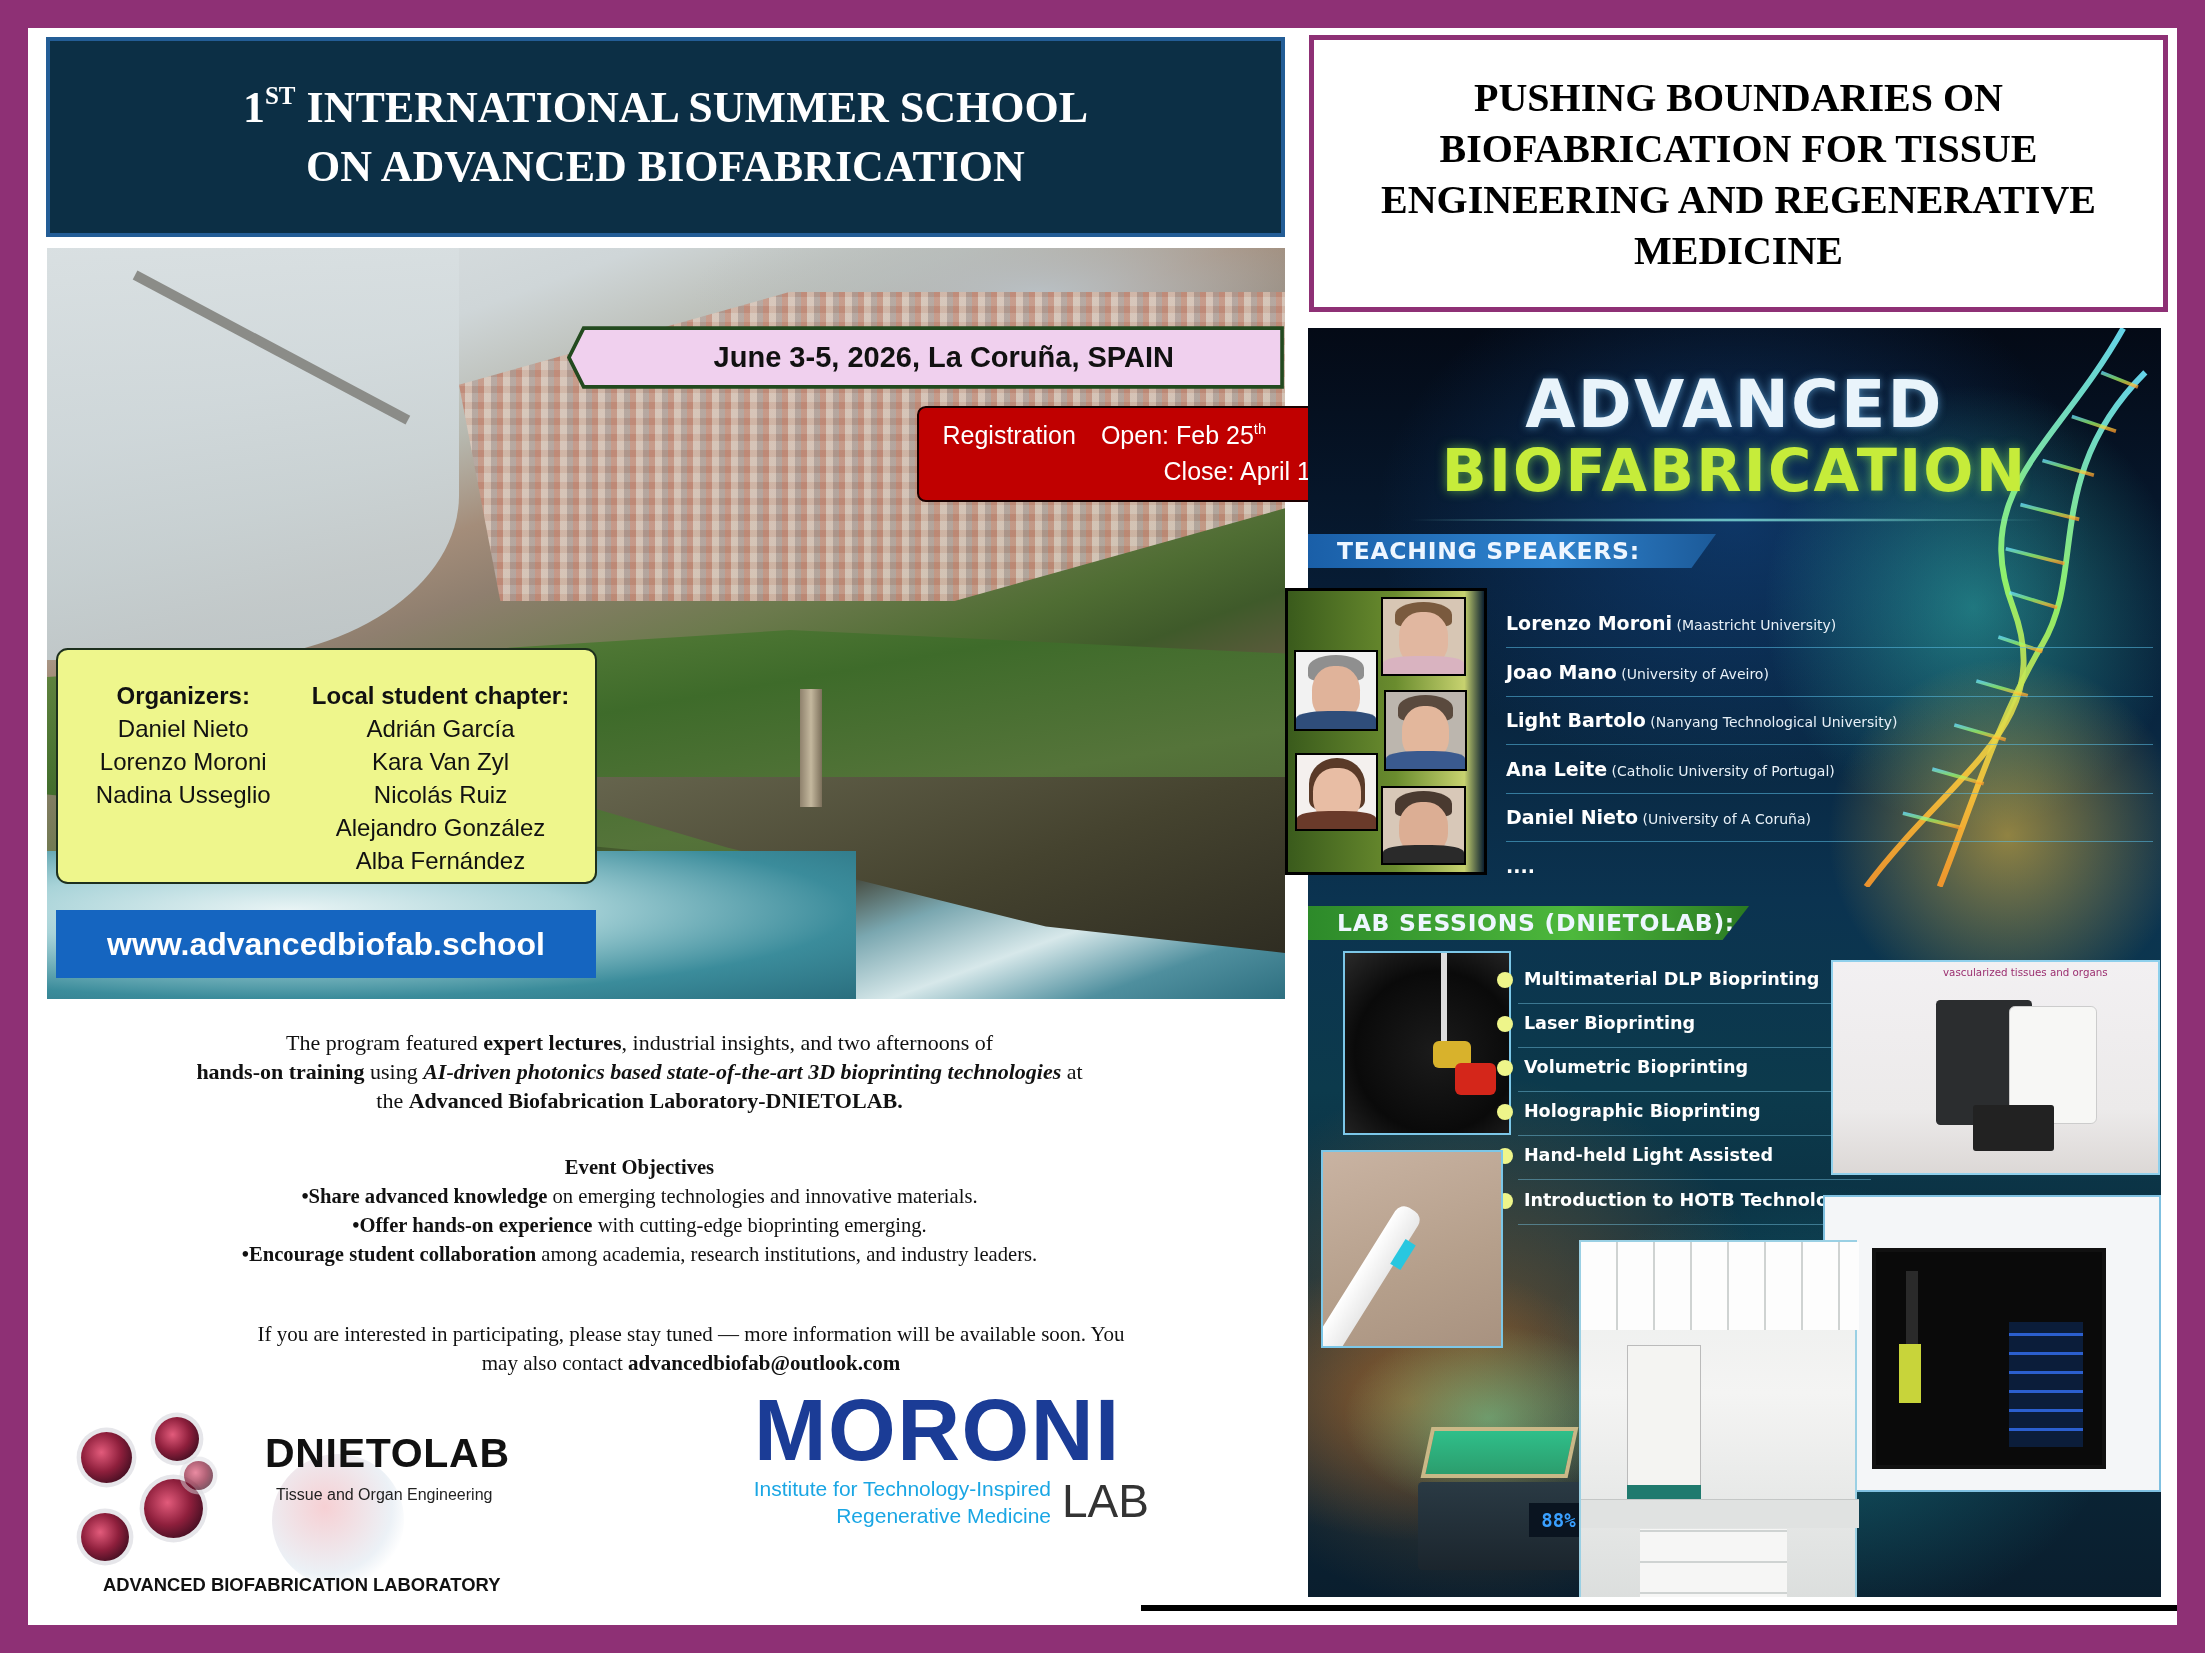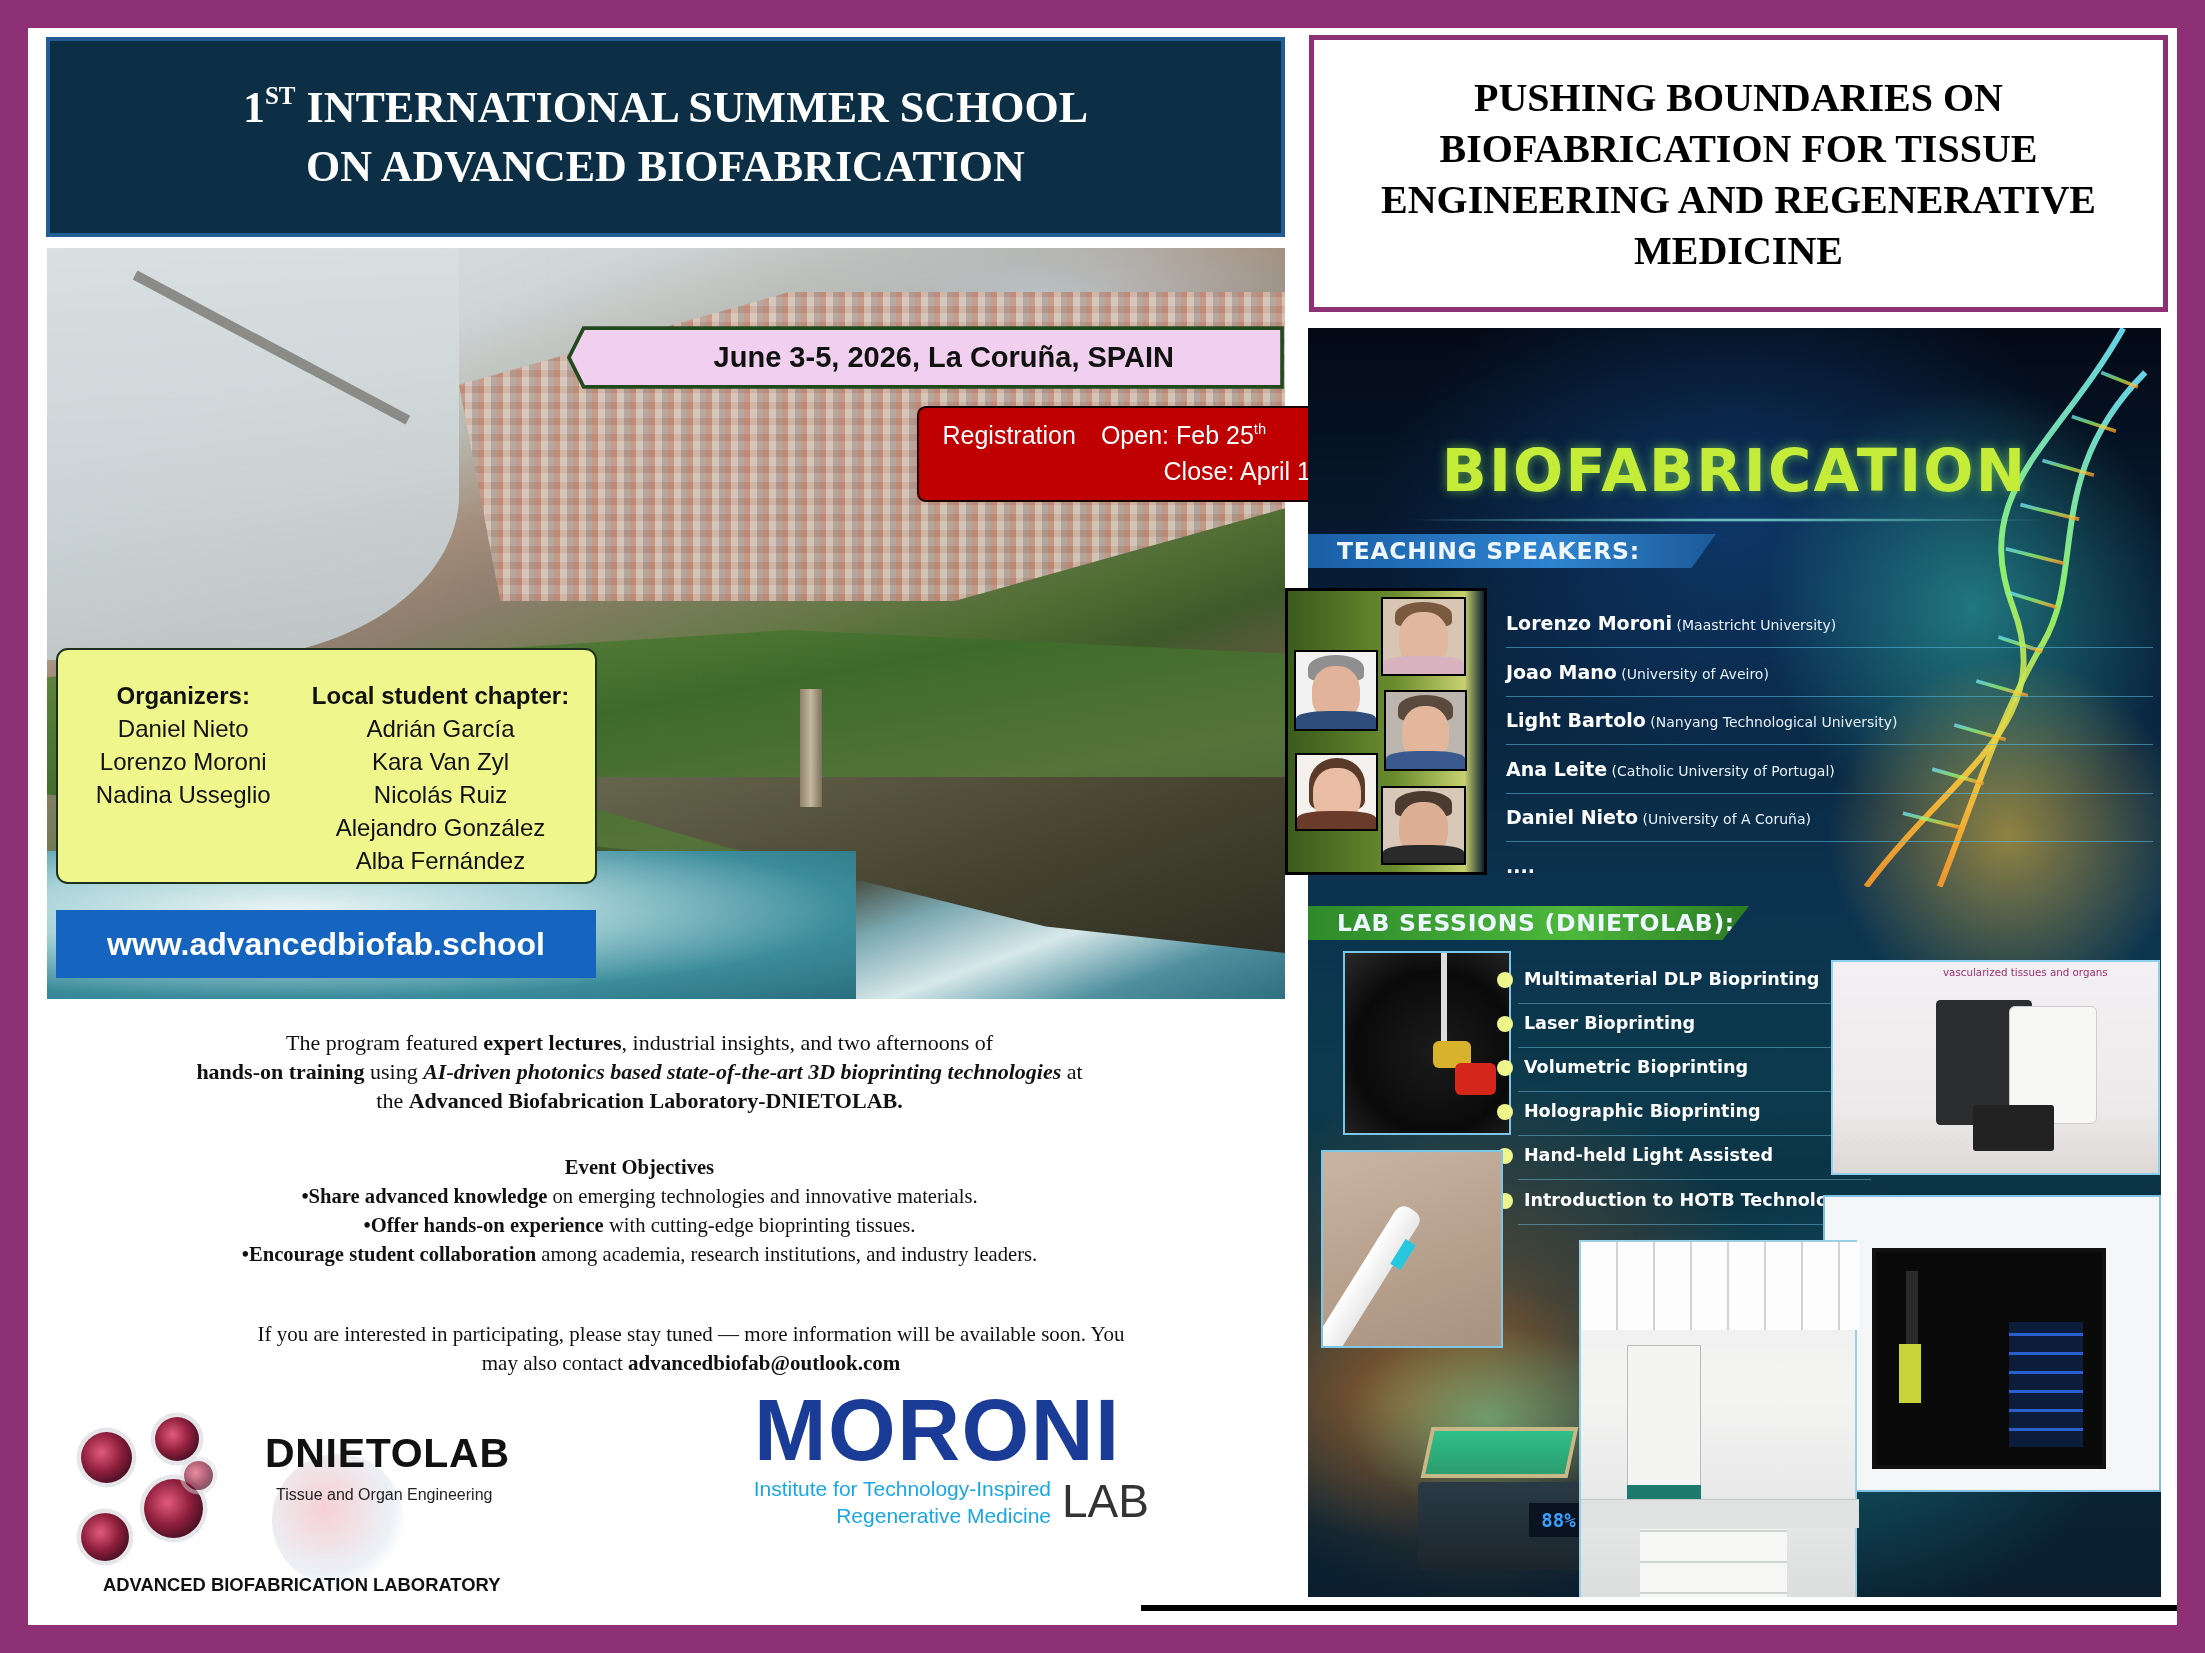--- a/index.html
+++ b/index.html
@@ -202,21 +202,21 @@
 
 <div class="abs bodytext">
   <p><span>The program featured </span><b>expert lectures</b><span>, industrial insights, and two afternoons of</span></p>
   <p><b>hands-on training</b><span> using </span><b><i>AI-driven photonics based state-of-the-art 3D bioprinting technologies</i></b><span> at</span></p>
   <p><span>the  </span><b>Advanced Biofabrication Laboratory-DNIETOLAB.</b></p>
 </div>
 
 <div class="abs objectives">
   <p><b>Event Objectives</b></p>
   <p><b>•Share advanced knowledge</b><span> on emerging technologies and innovative materials.</span></p>
-  <p><b>•Offer hands-on experience</b><span> with cutting-edge bioprinting tissues.</span></p>
+  <p><b>•Offer hands-on experience</b><span> with cutting-edge bioprinting emerging.</span></p>
   <p><b>•Encourage student  collaboration</b><span> among academia, research institutions, and industry leaders.</span></p>
 </div>
 
 <div class="abs contact">
   <p>If you are interested in participating, please stay tuned — more information will be available soon. You</p>
   <p><span>may also contact </span><b>advancedbiofab@outlook.com</b></p>
 </div>
 
 <div class="abs dnieto">
   <div class="cells">
@@ -262,20 +262,21 @@
       <line x1="330" y1="240" x2="410" y2="260"></line>
       <line x1="310" y1="300" x2="390" y2="320"></line>
       <line x1="315" y1="360" x2="380" y2="380"></line>
       <line x1="300" y1="420" x2="360" y2="440"></line>
       <line x1="270" y1="480" x2="340" y2="500"></line>
       <line x1="240" y1="540" x2="310" y2="560"></line>
       <line x1="210" y1="600" x2="280" y2="620"></line>
       <line x1="170" y1="660" x2="250" y2="680"></line>
     </g>
   </svg>
+  <div class="adv">ADVANCED</div>
   <div class="bio">BIOFABRICATION</div>
   <div class="glowline"></div>
 
   <div class="section-banner sb-teach">TEACHING SPEAKERS:</div>
 
   <div class="speakers">
     <div class="speaker" style="top:0">
         <div class="nm"><span>Lorenzo Moroni</span><span class="aff"> (Maastricht University)</span></div>
       </div>
     <div class="speaker" style="top:49px">

